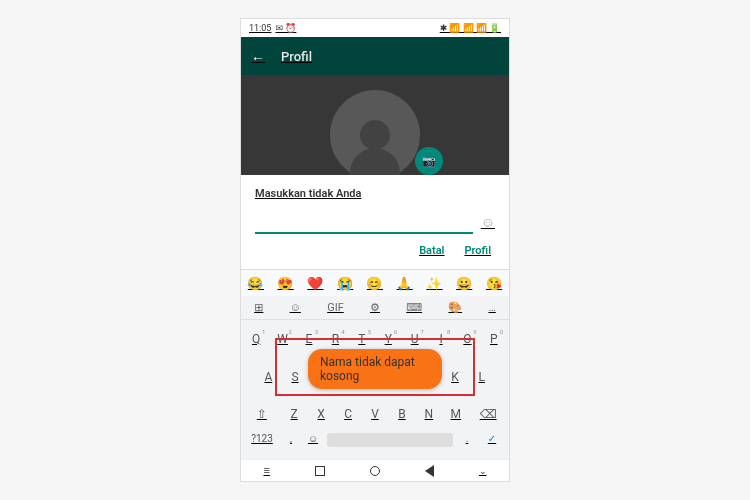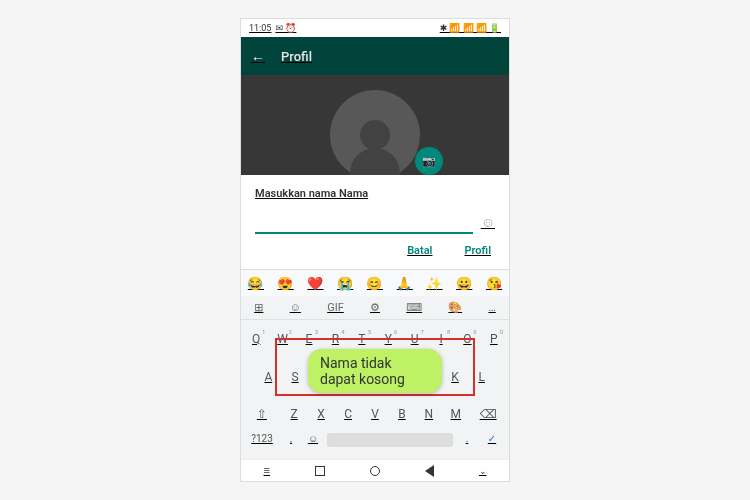--- a/index.html
+++ b/index.html
@@ -104,21 +104,21 @@
   .input-row { display:flex; align-items:center; gap:8px; margin-bottom:4px;}
   .name-input {
     flex:1;
     border:none;
     border-bottom: 2px solid #00897b;
     font-size:12px;
     padding: 4px 0;
     outline:none;
   }
   .emoji-btn { color:#999; font-size:14px;}
-  .dialog-actions { display:flex; justify-content:flex-end; gap:32px; padding:6px 4px;align-items:flex-end;}
+  .dialog-actions { display:flex; justify-content:flex-end; gap:20px; padding:6px 4px;align-items:flex-end;}
   .dialog-actions span { color:#00897b; font-size:11px; font-weight:600;}
   .kbd {
     flex:1;
     background:#f1f3f4;
     border-top:1px solid #ddd;
     display:flex; flex-direction:column;
     position:relative;
   }
   .emoji-row {
     display:flex; justify-content:space-around; align-items:center;
@@ -137,24 +137,24 @@
     flex:1; text-align:center; font-size:12px; color:#555;
     position:relative;
     padding:4px 0;
   }
   .key sup { font-size:6px; position:absolute; top:0; right:4px; color:#999;}
   .key-wide { flex:1.4; }
   .toast {
     position:absolute;
     left:50%; transform:translateX(-50%);
     top: 42%;
-    background:#bef264;
+    background:#f97316;
     border-radius: 14px;
     padding: 6px 12px;
-    font-size:14px;
+    font-size:12px;
     color:#333;
     box-shadow: 0 1px 4px rgba(0,0,0,0.25);
     z-index:5;
   }
   .highlight-box {
     position:absolute;
     border: 2px solid #d32f2f;
     left: 34px;
     right: 34px;
     top: 36%;
@@ -198,21 +198,21 @@
   </div>
 
   <div class="photo-area">
     <div class="avatar-circle">
       <div class="avatar-inner"></div>
     </div>
     <div class="camera-btn">📷</div>
   </div>
 
   <div class="dialog">
-    <div class="dialog-title">Masukkan nama Nama</div>
+    <div class="dialog-title">Masukkan tidak Anda</div>
     <div class="input-row">
       <input class="name-input" value="" style="">
       <span class="emoji-btn">☺</span>
     </div>
     <div class="dialog-actions">
       <span>Batal</span>
       <span>Profil</span>
     </div>
   </div>
 

